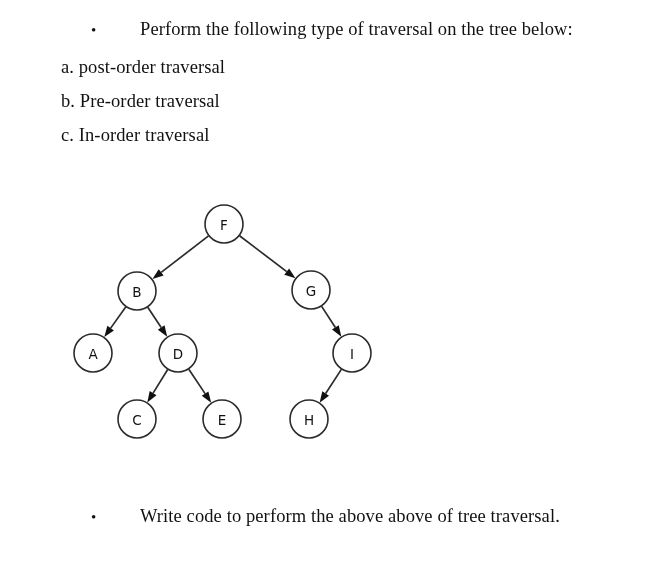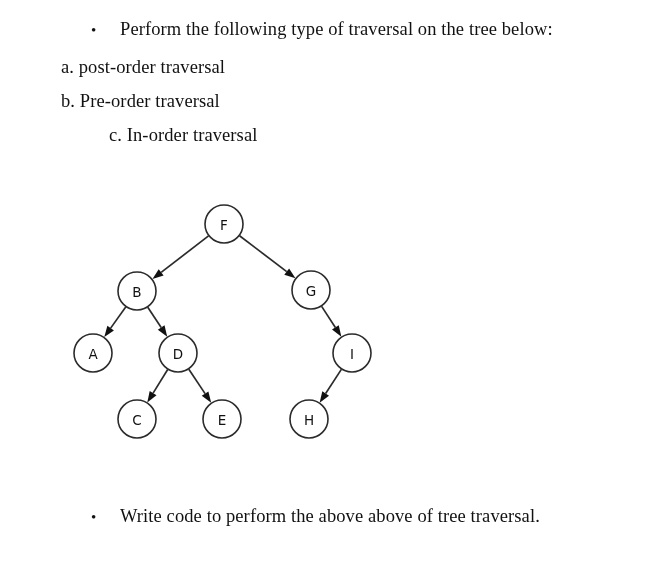--- a/index.html
+++ b/index.html
@@ -37,35 +37,36 @@
     width: 29px;
     font-size: 15px;
     line-height: 1;
     color: #111111;
     flex: 0 0 auto;
   }
   .bullet-text {
     font-size: 18.5px;
     line-height: 1;
     letter-spacing: 0.1px;
+    margin-left: 20px;
   }
 
   .list-line {
     position: absolute;
     left: 61px;
     white-space: nowrap;
     font-size: 18.5px;
     line-height: 1;
     letter-spacing: 0.1px;
   }
 
   #bullet-top   { left: 91px;  top: 20px; }
   #list-a       { top: 58px; }
   #list-b       { top: 92px; }
-  #list-c       { top: 126px; margin-left: 48px; }
+  #list-c       { top: 126px; }
   #bullet-bottom{ left: 91px;  top: 507px; }
 
   
   .tree-figure {
     position: absolute;
     left: 0;
     top: 0;
     width: 659px;
     height: 565px;
     pointer-events: none;

